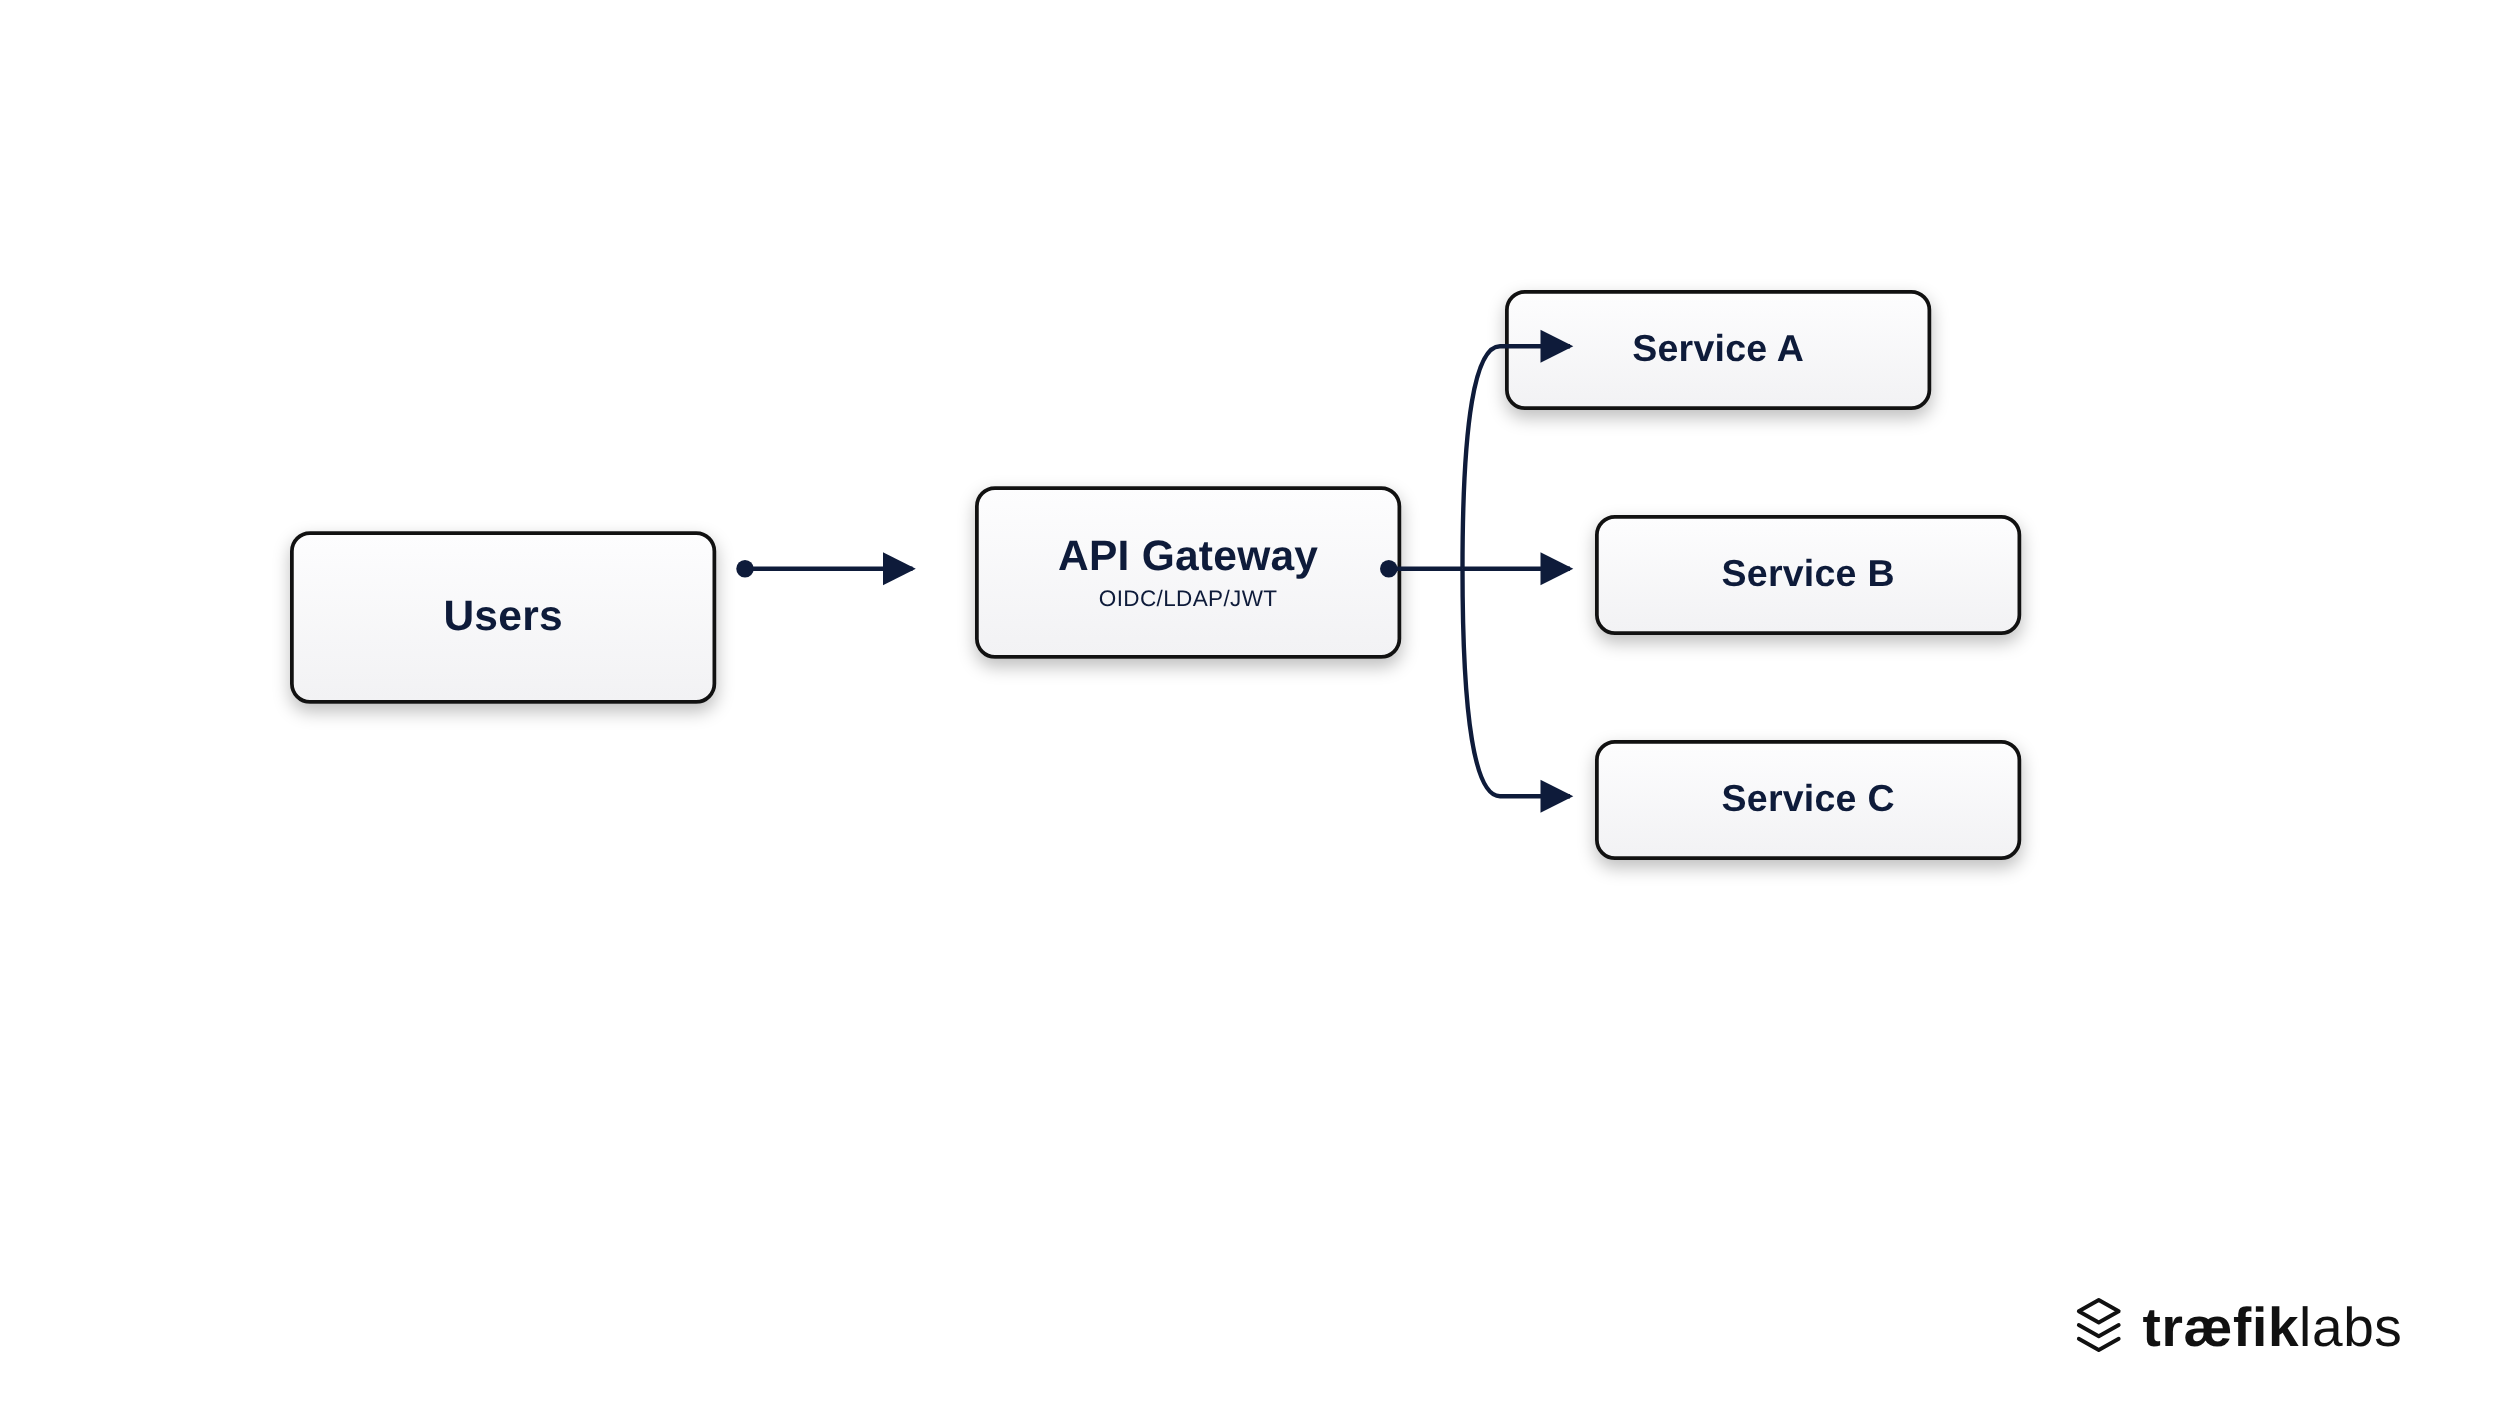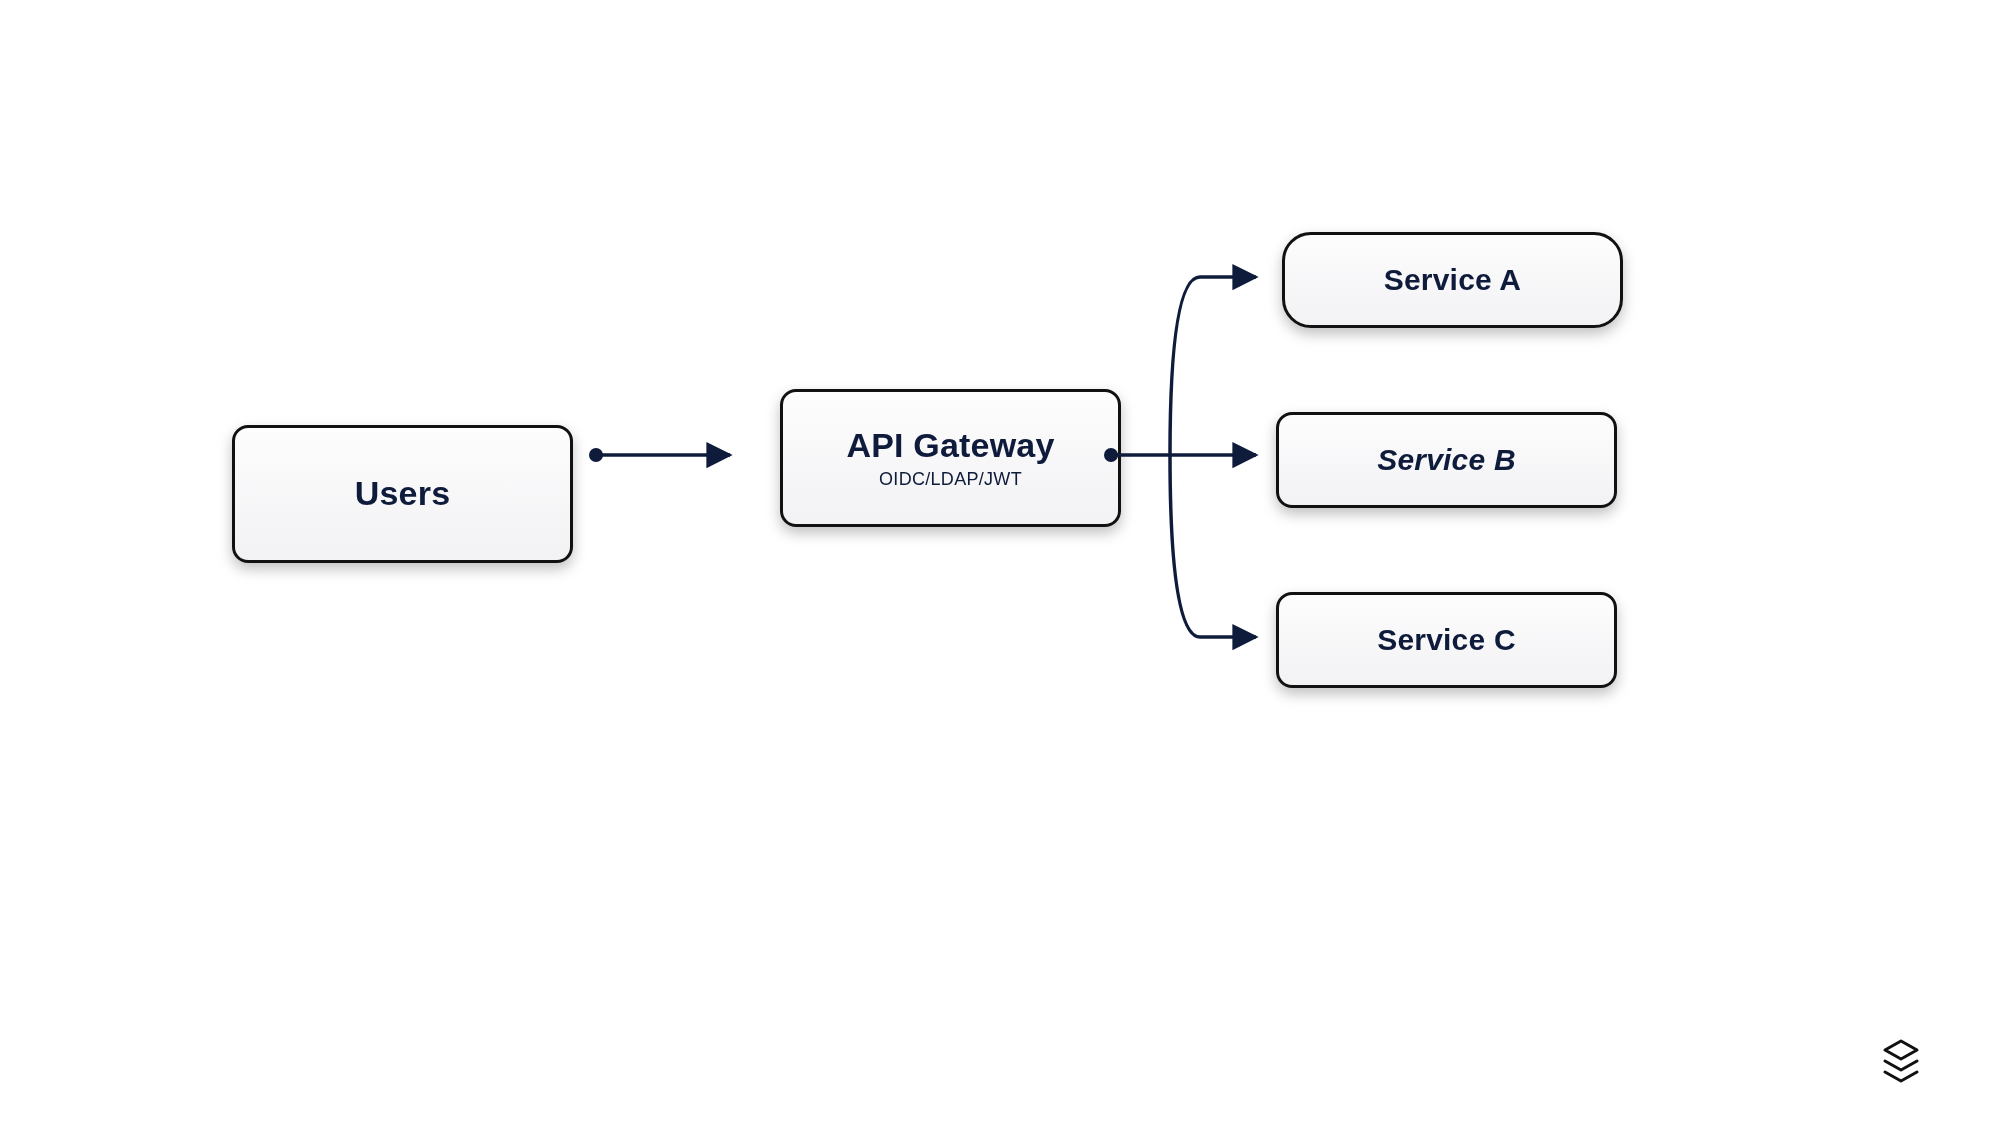--- a/index.html
+++ b/index.html
@@ -69,25 +69,25 @@
 
 <div class="node" style="left:232px; top:389px; width:335px; height:132px;margin-top:36px;">
   <div class="title">Users</div>
 </div>
 
 <div class="node" style="left:780px; top:389px; width:335px; height:132px;">
   <div class="title">API Gateway</div>
   <div class="subtitle">OIDC/LDAP/JWT</div>
 </div>
 
-<div class="node" style="left:1282px; top:232px; width:335px; height:90px;border-radius:29px;">
+<div class="node" style="left:1204px; top:232px; width:335px; height:90px;">
   <div class="title" style="font-size:30px;">Service A</div>
 </div>
 
-<div class="node" style="left:1276px; top:412px; width:335px; height:90px;font-style:italic;">
+<div class="node" style="left:1276px; top:412px; width:335px; height:90px;">
   <div class="title" style="font-size:30px;">Service B</div>
 </div>
 
 <div class="node" style="left:1276px; top:592px; width:335px; height:90px;justify-content:center;">
   <div class="title" style="font-size:30px;">Service C</div>
 </div>
 
 <svg class="connectors" xmlns="http://www.w3.org/2000/svg">
   <defs>
     <marker id="arrowR" viewBox="0 0 12 12" refX="10" refY="6" markerWidth="9" markerHeight="9" orient="auto-start-reverse">
@@ -116,13 +116,16 @@
 <div class="logo">
   <span>
     <svg width="42" height="48" viewBox="0 0 42 48" xmlns="http://www.w3.org/2000/svg">
       <g fill="none" stroke="#111" stroke-width="3" stroke-linecap="round" stroke-linejoin="round">
         <path d="M21 4 L37 13 L21 22 L5 13 Z"></path>
         <path d="M5 24 L21 33 L37 24"></path>
         <path d="M5 35 L21 44 L37 35"></path>
       </g>
     </svg>
   </span>
+  <span class="logo-text">
+    <span class="bold">træfik</span><span class="thin">labs</span>
+  </span>
 </div>
 
 </body></html>

